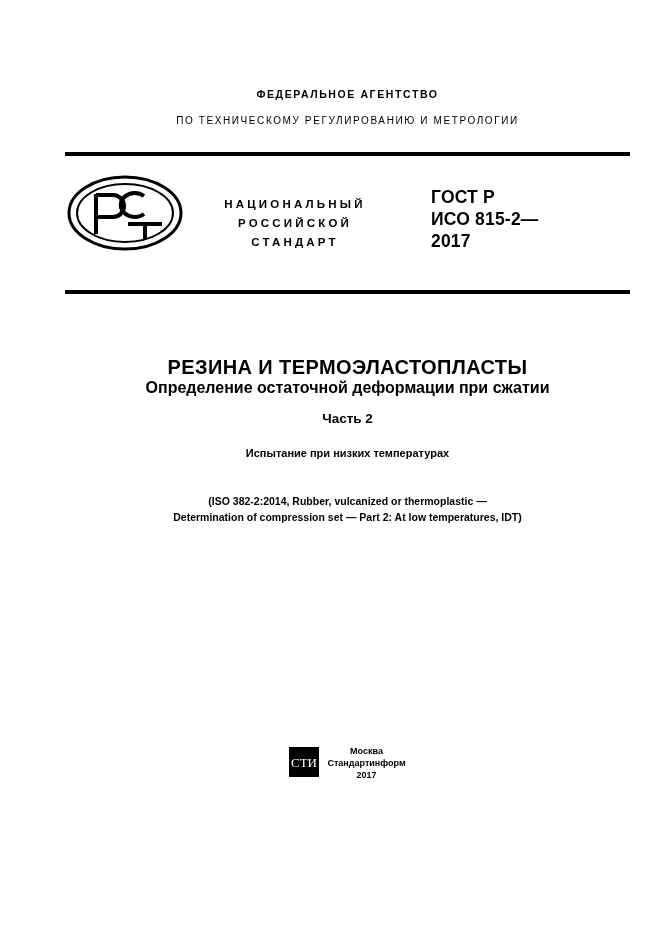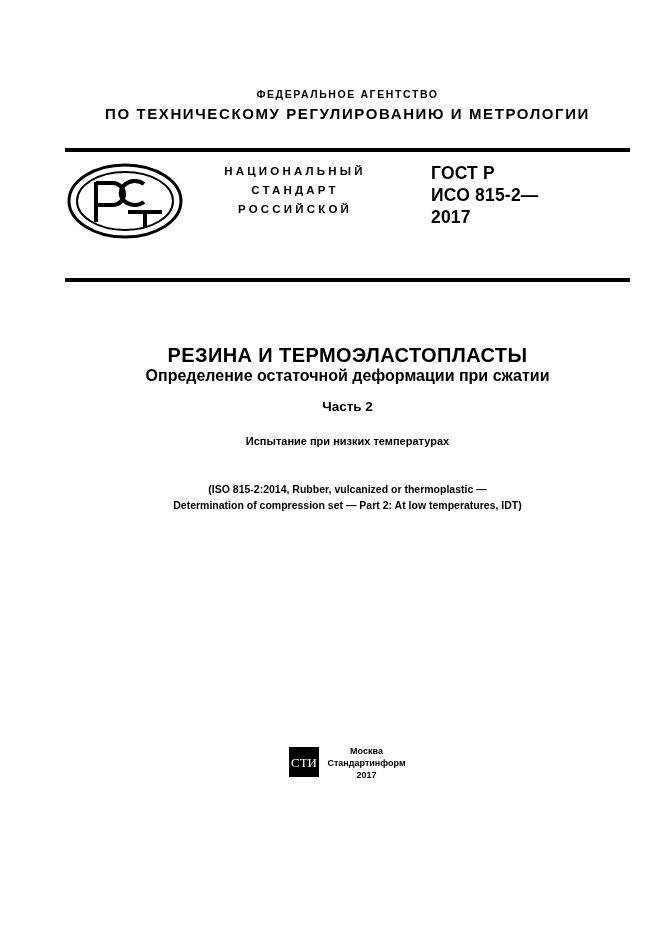--- a/index.html
+++ b/index.html
@@ -36,44 +36,44 @@
   .agency {
     text-align: center;
     margin-top: 30px;
   }
   .agency-line1 {
     font-size: 10.5px;
     letter-spacing: 1.6px;
     font-weight: 600;
   }
   .agency-line2 {
-    font-size: 15px;
+    font-size: 10px;
     letter-spacing: 1.6px;
-    font-weight: 700;
-    margin-top: 5px;
+    font-weight: 400;
+    margin-top: 15px;
   }
 
   
   .rule-thick {
     height: 4px;
     background: #000;
     width: 100%;
   }
   .rule-top {
     margin-top: 26px;
   }
   .rule-bottom {
     margin-top: 24px;
   }
 
   
   .band {
     display: flex;
-    align-items: flex-start;
-    padding: 10px 0 14px 0;
+    align-items: flex-end;
+    padding: 18px 0 14px 0;
   }
   .emblem {
     width: 120px;
     flex: 0 0 120px;
     display: flex;
     justify-content: center;
     align-items: center;
   }
   .emblem svg {
     display: block;
@@ -176,41 +176,41 @@
           <ellipse cx="59" cy="39" rx="48" ry="29" fill="none" stroke="#000" stroke-width="2"></ellipse>
           <path d="M30 20 L30 60" stroke="#000" stroke-width="4" fill="none"></path>
           <path d="M30 21 L47 21 A11 11 0 0 1 47 43 L30 43" stroke="#000" stroke-width="4" fill="none"></path>
           <path d="M78 22 A14 12 0 1 0 78 40" stroke="#000" stroke-width="4" fill="none"></path>
           <path d="M62 50 L96 50" stroke="#000" stroke-width="4" fill="none"></path>
           <path d="M79 50 L79 66" stroke="#000" stroke-width="4" fill="none"></path>
         </svg>
       </div>
       <div class="band-titles">
         <div>НАЦИОНАЛЬНЫЙ</div>
+        <div>РОССИЙСКОЙ</div>
         <div>СТАНДАРТ</div>
-        <div>РОССИЙСКОЙ</div>
       </div>
       <div class="band-code">
         <div>ГОСТ Р</div>
         <div>ИСО 815-2—</div>
         <div>2017</div>
       </div>
     </div>
 
     <div class="rule-thick rule-bottom"></div>
 
     <div class="titles">
       <div class="title-main">РЕЗИНА И ТЕРМОЭЛАСТОПЛАСТЫ</div>
       <div class="title-sub1">Определение остаточной деформации при сжатии</div>
       <div class="title-part">Часть 2</div>
       <div class="title-sub2">Испытание при низких температурах</div>
     </div>
 
     <div class="iso-note">
-      <div>(ISO 815-2:2014, Rubber, vulcanized or thermoplastic —</div>
+      <div>(ISO 382-2:2014, Rubber, vulcanized or thermoplastic —</div>
       <div>Determination of compression set — Part 2: At low temperatures, IDT)</div>
     </div>
 
 
   </div>
 
   <div class="footer">
     <div class="footer-logo">
       <svg width="30" height="30" viewBox="0 0 30 30" aria-hidden="true">
         <rect x="0" y="0" width="30" height="30" fill="#000"></rect>

